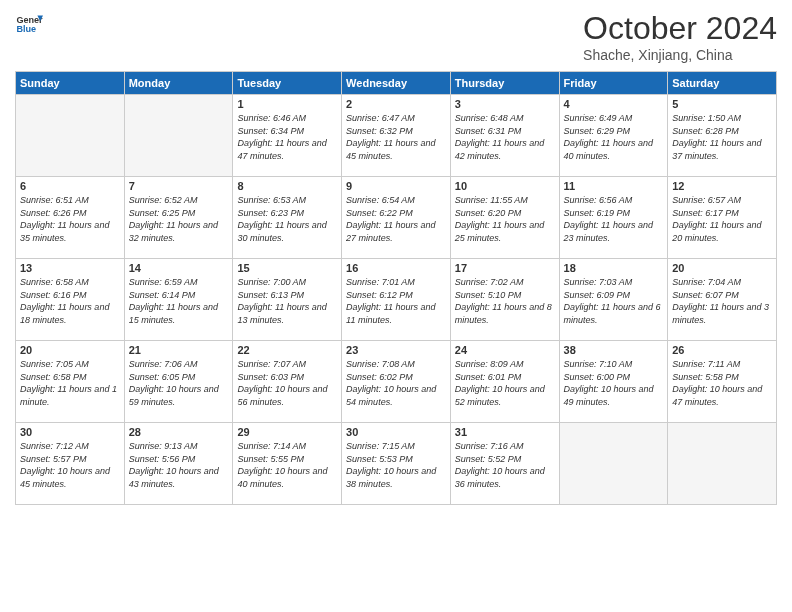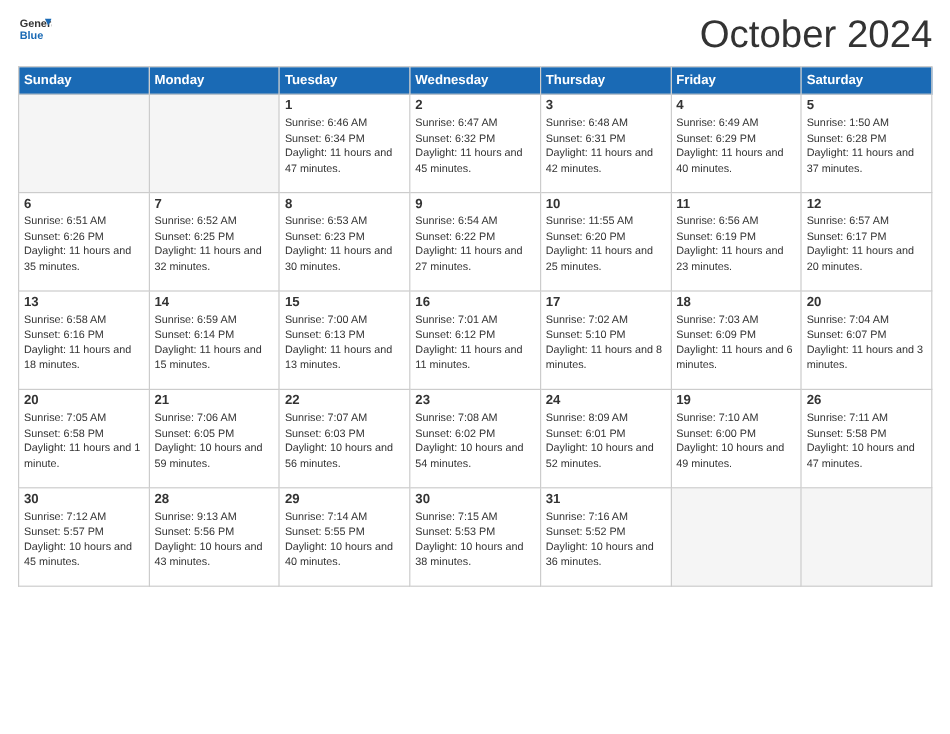--- a/index.html
+++ b/index.html
@@ -70,36 +70,38 @@
       background: #f5f5f5;
     }
     .day-number {
       font-size: 11px;
       font-weight: bold;
       margin-bottom: 2px;
     }
     .day-info {
       line-height: 1.4;
       font-size: 9px;
+      font-style: italic;
     }
   </style>
 </head>
 <body>
 
 <div class="page">
   <div class="header">
     <div class="logo">
       <svg class="logo-icon" viewBox="0 0 40 40">
         <text x="2" y="18" font-size="13" font-weight="bold" fill="#333" font-family="Arial">General</text>
         <text x="2" y="32" font-size="13" font-weight="bold" fill="#1a6ab5" font-family="Arial">Blue</text>
         <polygon points="32,8 40,8 36,16" fill="#1a6ab5"></polygon>
       </svg>
     </div>
     <div class="title-block">
       <div class="month-title">October 2024</div>
+      <div class="subtitle">Shache, Xinjiang, China</div>
     </div>
   </div>
 
   <table class="calendar">
     <thead>
       <tr>
         <th>Sunday</th>
         <th>Monday</th>
         <th>Tuesday</th>
         <th>Wednesday</th>
@@ -256,21 +258,21 @@
 Sunset: 6:02 PM
 Daylight: 10 hours and 54 minutes.</div>
           </td>
           <td>
             <div class="day-number">24</div>
             <div class="day-info">Sunrise: 8:09 AM
 Sunset: 6:01 PM
 Daylight: 10 hours and 52 minutes.</div>
           </td>
           <td>
-            <div class="day-number">19</div>
+            <div class="day-number">38</div>
             <div class="day-info">Sunrise: 7:10 AM
 Sunset: 6:00 PM
 Daylight: 10 hours and 49 minutes.</div>
           </td>
           <td>
             <div class="day-number">26</div>
             <div class="day-info">Sunrise: 7:11 AM
 Sunset: 5:58 PM
 Daylight: 10 hours and 47 minutes.</div>
           </td>

